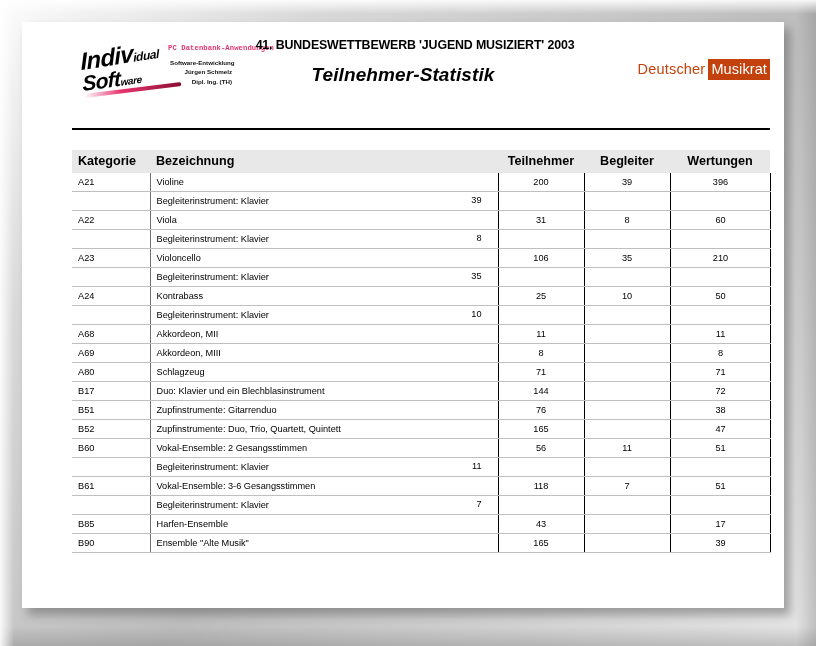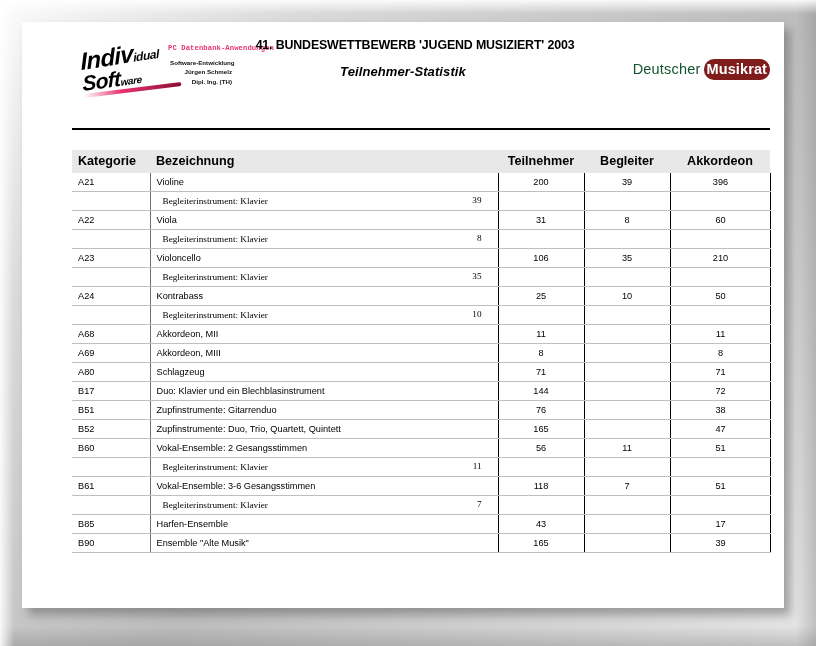--- a/index.html
+++ b/index.html
@@ -136,48 +136,47 @@
     font-weight: bold;
     color: #000000;
     letter-spacing: -.15px;
     padding-left: 24px;
   }
   #title-sub {
     position: absolute;
     left: 0; right: 0;
     top: 42px;
     text-align: center;
-    font-size: 13px;
+    font-size: 19px;
     font-weight: bold;
     font-style: italic;
     color: #000000;
     letter-spacing: .1px;
   }
 
   
   #dmr {
     position: absolute;
     right: 14px;
     top: 40px;
     font-size: 14.5px;
     white-space: nowrap;
     line-height: 1;
   }
   #dmr-word1 {
-    color: #14532d;
+    color: #c2410c;
     letter-spacing: .2px;
   }
   #dmr-word2 {
-    background: #7f1d1d;
+    background: #c2410c;
     color: #ffffff;
-    font-weight: bold;
+    font-weight: normal;
     padding: 2px 3px 3px 3px;
     letter-spacing: .1px;
     margin-left: 3px;
-    border-radius: 10px;
   }
 
   
   #rule {
     position: absolute;
     left: 50px;
     top: 106px;
     width: 698px;
     height: 2px;
     background: #000000;
@@ -239,21 +238,21 @@
     top: 3px;
   }
   tbody td.num {
     text-align: center;
     border-right: 1px solid #000000;
   }
   tbody td.num.last {
     border-right: 1px solid #000000;
     padding-left: 7px;
   }
-  tbody tr.sub td.bez { padding-left: 12px; font-family: Liberation Serif, serif; }
+  tbody tr.sub td.bez { padding-left: 6px; }
 </style>
 </head>
 <body>
 
 <div id="frame">
   <div id="page">
 
     <div id="header">
 
       <div id="logo">
@@ -286,21 +285,21 @@
             <col class="c-teil">
             <col class="c-begl">
             <col class="c-wert">
         </colgroup>
         <thead>
           <tr>
             <th>Kategorie</th>
             <th>Bezeichnung</th>
             <th class="num">Teilnehmer</th>
             <th class="num">Begleiter</th>
-            <th class="num">Akkordeon</th>
+            <th class="num">Wertungen</th>
           </tr>
         </thead>
         <tbody id="table-body">
             <tr>
               <td class="kat">A21</td>
               <td class="bez"><span>Violine</span></td>
               <td class="num">200</td>
               <td class="num">39</td>
               <td class="num last">396</td>
             </tr>

